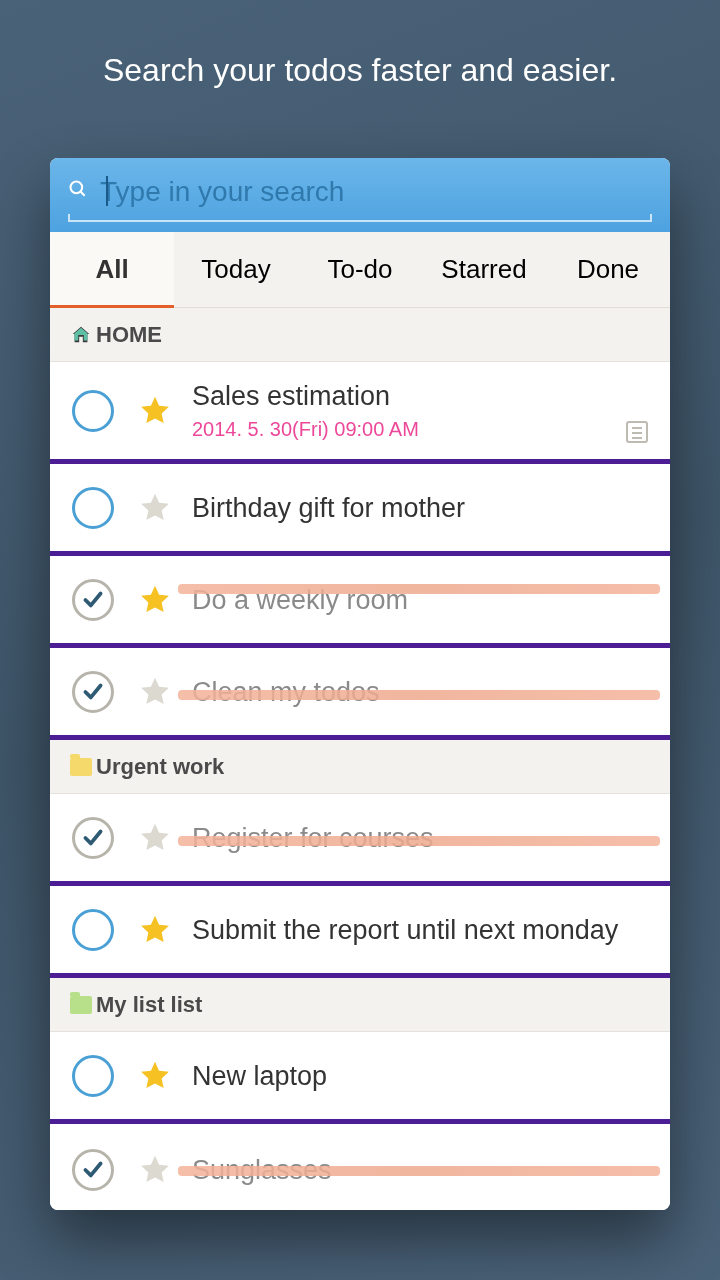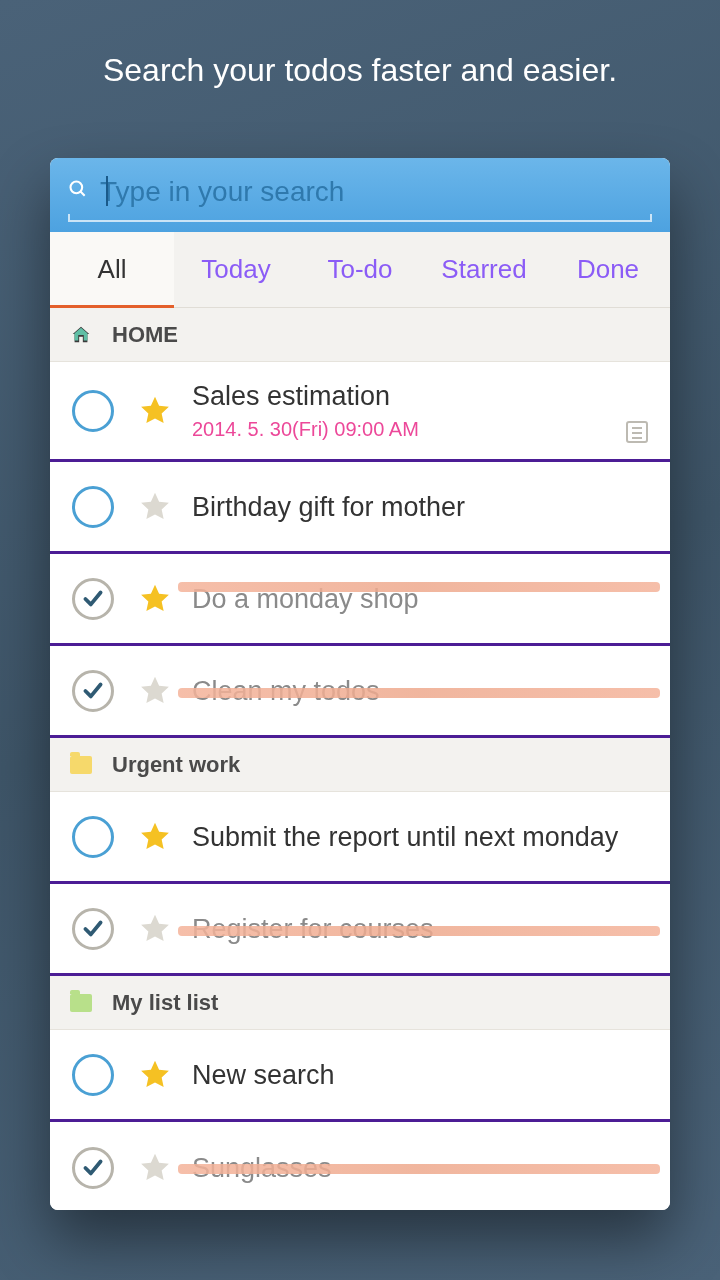--- a/index.html
+++ b/index.html
@@ -72,60 +72,60 @@
     height: 76px;
     background: #f3f2ef;
     border-bottom: 1px solid #e0ddd6;
   }
   .tab {
     flex: 1;
     display: flex;
     align-items: center;
     justify-content: center;
     font-size: 26px;
-    color: #8b5cf6;
+    color: #000000;
     cursor: pointer;
     position: relative;
   }
   .tab.active {
     background: #faf9f6;
     color: #333;
-    font-weight: 400;
+    font-weight: 700;
   }
   .tab.active::after {
     content: "";
     position: absolute;
     left: 0; right: 0; bottom: -1px;
     height: 3px;
     background: #e4602b;
   }
   .section {
     height: 54px;
     background: #f3f2ef;
     border-bottom: 1px solid #e6e3dc;
     display: flex;
     align-items: center;
     padding: 0 20px;
-    gap: 20px;
+    gap: 4px;
   }
   .section-title { font-size: 22px; font-weight: 600; color: #4a4a4a; }
   .home-icon svg { display: block; }
   .folder-icon { width: 22px; height: 18px; border-radius: 2px; position: relative; }
   .folder-icon.yellow { background: #f6d96b; }
   .folder-icon.green  { background: #b8e08a; }
   .folder-icon::before {
     content: ""; position: absolute; top: -4px; left: 0;
     width: 10px; height: 4px; border-radius: 2px 2px 0 0;
     background: inherit;
   }
   .item {
     display: flex;
     align-items: center;
     padding: 18px 22px;
-    border-bottom: 3px solid #4c1d95;
+    border-bottom: 5px solid #4c1d95;
     min-height: 92px;
     position: relative;
     background: #fff;
   }
   .check {
     width: 42px; height: 42px;
     border: 3px solid #4aa0d4;
     border-radius: 50%;
     flex-shrink: 0;
     margin-right: 24px;
@@ -248,21 +248,21 @@
   <div class="item done">
     <div class="check done">
       <svg width="26" height="26">
           <use href="#tick"></use>
         </svg>
     </div>
     <svg class="star">
         <use href="#star-filled"></use>
       </svg>
     <div class="text-col">
-      <div class="title">Do a monday shop</div>
+      <div class="title">Do a weekly room</div>
     </div>
     <div class="strike" style="top:28px"></div>
   </div>
 
   <div class="item done">
     <div class="check done">
       <svg width="26" height="26">
           <use href="#tick"></use>
         </svg>
     </div>
@@ -273,57 +273,57 @@
       <div class="title">Clean my todos</div>
     </div>
     <div class="strike" style="top:42px"></div>
   </div>
 
   <div class="section">
     <span class="folder-icon yellow"></span>
     <span class="section-title">Urgent work</span>
   </div>
 
-  <div class="item">
-    <div class="check"></div>
-    <svg class="star">
-        <use href="#star-filled"></use>
-      </svg>
-    <div class="text-col">
-      <div class="title">Submit the report until next monday</div>
-    </div>
-  </div>
-
   <div class="item done">
     <div class="check done">
       <svg width="26" height="26">
           <use href="#tick"></use>
         </svg>
     </div>
     <svg class="star">
         <use href="#star-empty"></use>
       </svg>
     <div class="text-col">
       <div class="title">Register for courses</div>
     </div>
     <div class="strike" style="top:42px"></div>
   </div>
 
+  <div class="item">
+    <div class="check"></div>
+    <svg class="star">
+        <use href="#star-filled"></use>
+      </svg>
+    <div class="text-col">
+      <div class="title">Submit the report until next monday</div>
+    </div>
+  </div>
+
   <div class="section">
     <span class="folder-icon green"></span>
     <span class="section-title">My list list</span>
   </div>
 
   <div class="item">
     <div class="check"></div>
     <svg class="star">
         <use href="#star-filled"></use>
       </svg>
     <div class="text-col">
-      <div class="title">New search</div>
+      <div class="title">New laptop</div>
     </div>
   </div>
 
   <div class="item done" style="border-bottom:none">
     <div class="check done">
       <svg width="26" height="26">
           <use href="#tick"></use>
         </svg>
     </div>
     <svg class="star">

